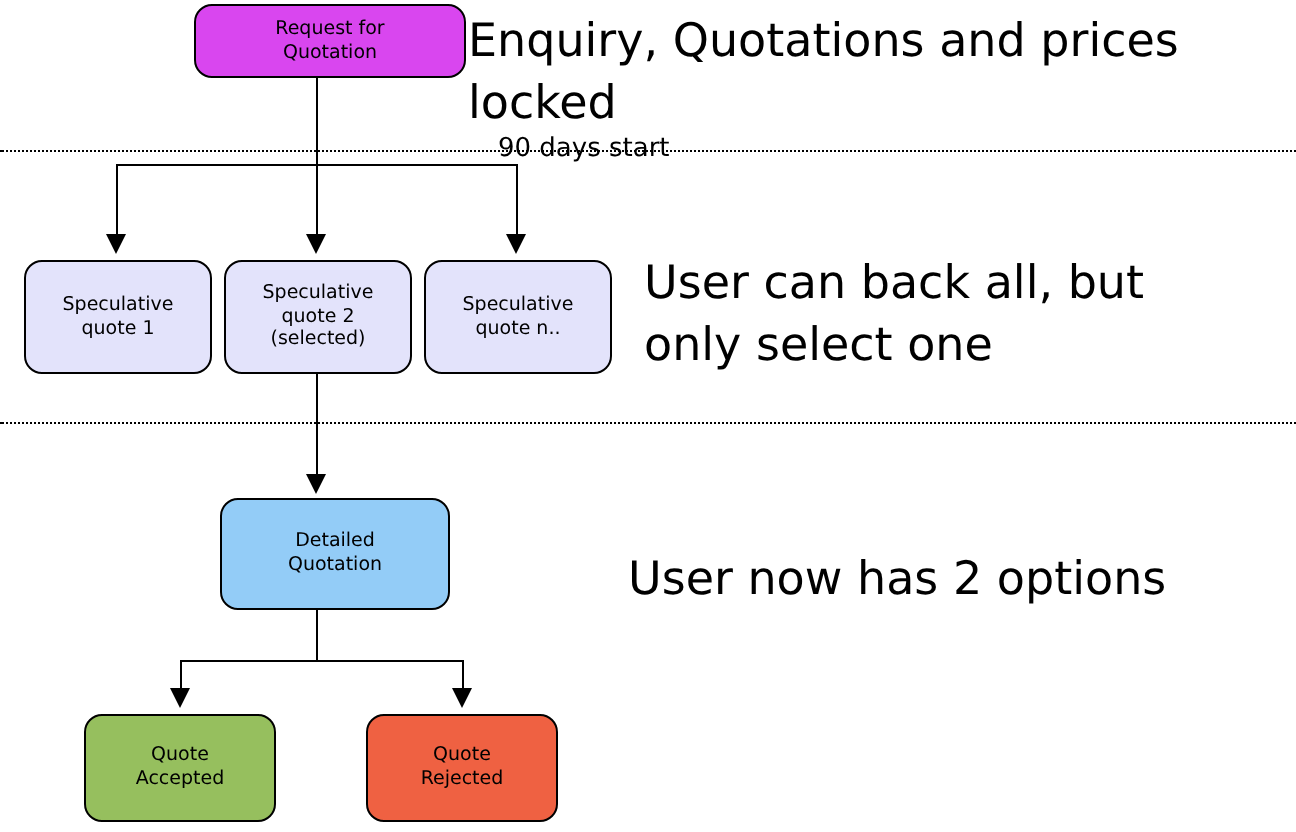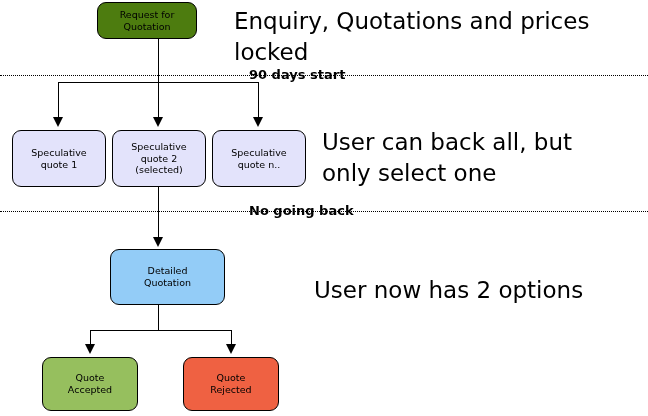--- a/index.html
+++ b/index.html
@@ -27,22 +27,22 @@
     justify-content: center;
     text-align: center;
     color: #000000;
     line-height: 1.25;
     white-space: pre-line;
     font-family: "DejaVu Sans", sans-serif;
   }
   .node span { display: block; width: 100%; }
 
   #node-rfq {
-    left: 97px; top: 2px; width: 100px; height: 37px;
-    background: #4d7c0f;
+    left: 97px; top: 2px; width: 136px; height: 37px;
+    background: #d946ef;
     font-size: 9.5px;
     justify-content: center;
   }
   #node-spec1 {
     left: 12px; top: 130px; width: 94px; height: 57px;
     background: #e3e3fb;
     font-size: 9.5px;
   }
   #node-spec2 {
     left: 112px; top: 130px; width: 94px; height: 57px;
@@ -93,21 +93,21 @@
     width: 648px;
     height: 0;
     border-top: 1px dotted #000000;
   }
   #phase-line-1 { top: 75px; }
   #phase-line-2 { top: 211px; }
 
   .phase-label {
     position: absolute;
     font-family: "DejaVu Sans", sans-serif;
-    font-weight: bold;
+    font-weight: normal;
     font-size: 13px;
     color: #000000;
     background: transparent;
     white-space: nowrap;
   }
   #phase-label-1 { left: 249px; top: 67px; }
   #phase-label-2 { left: 249px; top: 203px; }
 
   
   .annotation {
@@ -143,21 +143,20 @@
   <div class="hline" style="left:90px; top:330px; width:141px;"></div>
   <div class="vline" style="left:90px; top:330px; height:15px;"></div>
   <div class="vline" style="left:231px; top:330px; height:15px;"></div>
   <div class="arrowhead" style="left:85px; top:344px;"></div>
   <div class="arrowhead" style="left:226px; top:344px;"></div>
 
   <div class="phase-line" id="phase-line-1"></div>
   <div class="phase-label" id="phase-label-1">90 days start</div>
 
   <div class="phase-line" id="phase-line-2"></div>
-  <div class="phase-label" id="phase-label-2">No going back</div>
 
   <div class="node" id="node-rfq">
     <span>Request for
 Quotation</span>
   </div>
 
   <div class="node" id="node-spec1">
     <span>Speculative
 quote 1</span>
   </div>

